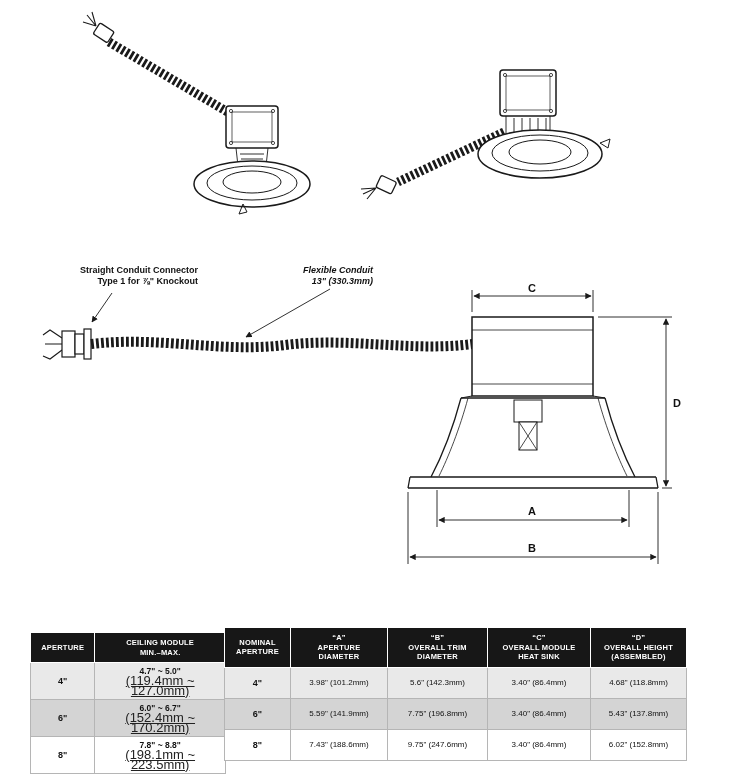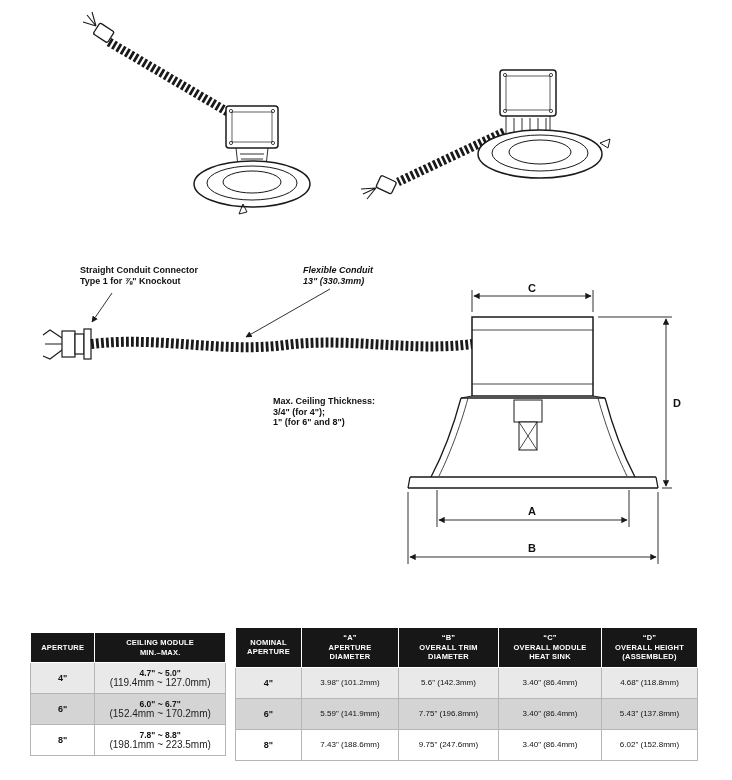--- a/index.html
+++ b/index.html
@@ -1,34 +1,34 @@
 <!DOCTYPE html>
 <html><head>
 <meta charset="utf-8">
 <style>
   html,body{margin:0;padding:0;background:#fff;}
   body{width:732px;height:780px;font-family:"Liberation Sans",sans-serif;color:#111;}
   .sheet{position:relative;width:732px;height:780px;background:#fff;overflow:hidden;}
   svg.art{position:absolute;left:0;top:0;}
-  .callout{position:absolute;font-size:9px;font-weight:bold;line-height:10.5px;white-space:pre-line;color:#111;}
+  .callout{position:absolute;font-size:9px;font-weight:bold;line-height:10.5px;white-space:pre-line;color:#111;text-align:right;}
   #co-connector{left:80px;top:265px;}
   #co-flex{left:303px;top:265px;font-style:italic;}
   #co-ceiling{left:273px;top:396px;}
   .tblwrap{position:absolute;}
   #tbl-cutout{left:30px;top:632px;width:196px;}
-  #tbl-dims{left:235px;top:627px;width:398px;}
+  #tbl-dims{left:224px;top:627px;width:398px;}
   table.spec{width:100%;border-collapse:collapse;table-layout:fixed;border:1px solid #9a9a9a;}
   .spec th{background:#171717;color:#fff;font-size:7.5px;font-weight:bold;text-align:center;
            vertical-align:middle;padding:5px 2px;border:1px solid #fff;white-space:pre-line;
            line-height:9.5px;letter-spacing:.2px;}
   .spec td{border:1px solid #b5b5b5;text-align:center;vertical-align:middle;padding:3px 2px;
            font-size:8px;line-height:10px;height:24px;}
   .spec td.ap{font-weight:bold;font-size:9px;}
   .main{font-weight:bold;font-size:8.5px;}
-  .sub{font-size:10px;color:#222;}
+  .sub{font-size:13px;color:#222;text-decoration:underline;}
   tr.shade0 td{background:#e9e9e9;}
   tr.shade1 td{background:#d4d4d4;}
   tr.shade2 td{background:#ffffff;}
   .dim{font-family:"Liberation Sans",sans-serif;font-size:11px;font-weight:bold;fill:#111;}
 </style>
 </head>
 <body>
 
 <div class="sheet">
 
@@ -127,23 +127,20 @@
     <text class="dim" x="532" y="292" text-anchor="middle">C</text>
     <text class="dim" x="673" y="407">D</text>
     <text class="dim" x="532" y="515" text-anchor="middle">A</text>
     <text class="dim" x="532" y="552" text-anchor="middle">B</text>
   </svg>
 
   <div class="callout" id="co-connector">Straight Conduit Connector
 Type 1 for ⅞" Knockout</div>
   <div class="callout" id="co-flex">Flexible Conduit
 13" (330.3mm)</div>
-  <div class="callout" id="co-ceiling">Max. Ceiling Thickness:
-3/4" (for 4");
-1" (for 6" and 8")</div>
 
   <div class="tblwrap" id="tbl-cutout">
     <table class="spec">
       <colgroup>
           <col style="width:64px">
           <col style="width:130px">
         </colgroup>
       <thead>
         <tr>
           <th>APERTURE</th>

